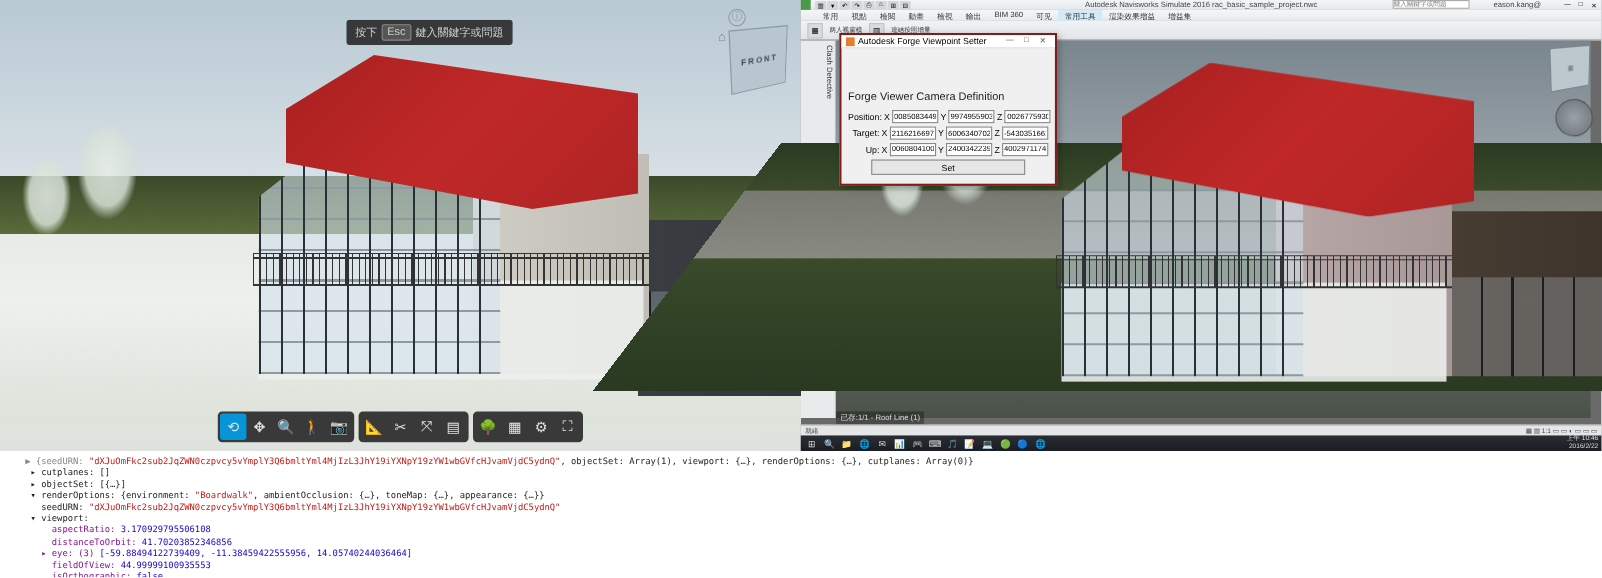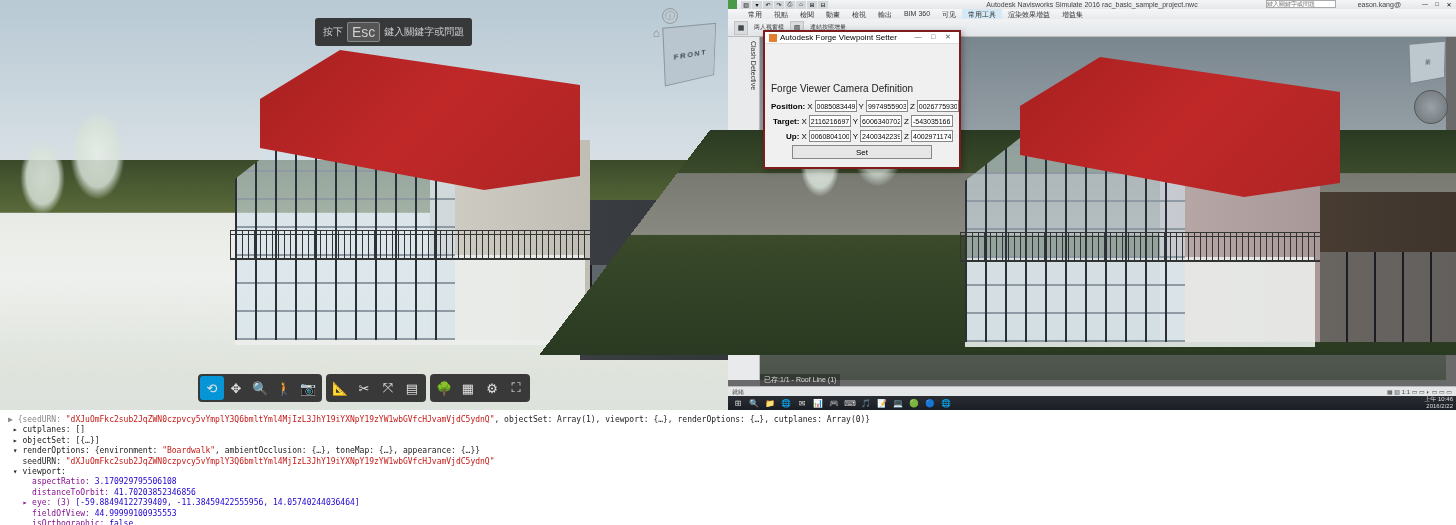--- a/index.html
+++ b/index.html
@@ -13,21 +13,21 @@
 .roof { position: absolute; left: 110px; top: 0; width: 320px; height: 140px; background: linear-gradient(135deg, #a82020 0%, #c02828 50%, #b02424 100%); clip-path: polygon(0 35%, 25% 0, 100% 25%, 100% 90%, 70% 100%, 0 70%); }
 .wall { position: absolute; left: 280px; top: 90px; width: 160px; height: 200px; background: linear-gradient(90deg, #d0cdc4 0%, #c0beb4 100%); }
 .glassfront { position: absolute; left: 85px; top: 60px; width: 220px; height: 230px; background: repeating-linear-gradient(90deg, #2a3038 0 2px, rgba(210,225,235,0.6) 2px 20px), repeating-linear-gradient(0deg, #2a3038 0 2px, transparent 2px 28px); clip-path: polygon(0 30%, 40% 0, 100% 20%, 100% 100%, 0 100%); }
 .balcony { position: absolute; left: 85px; top: 205px; width: 350px; height: 90px; background: rgba(235,238,235,0.9); }
 .railing { position: absolute; left: 80px; top: 180px; width: 360px; height: 30px; background: repeating-linear-gradient(90deg, #333 0 1px, transparent 1px 6px), linear-gradient(#333 0 1px, transparent 1px 4px, #333 4px 5px, transparent 5px 28px, #333 28px 30px); }
 .side-block { position: absolute; left: 430px; top: 150px; width: 250px; height: 160px; background: linear-gradient(90deg, #3a3e42 0%, #2e3236 100%); }
 .side-glass { position: absolute; left: 440px; top: 215px; width: 240px; height: 90px; background: repeating-linear-gradient(90deg, #1a1e22 0 2px, rgba(180,195,205,0.3) 2px 28px); }
 .tree { position: absolute; width: 55px; height: 90px; background: radial-gradient(ellipse at center, #e8eee8 0%, #d8e2d8 50%, transparent 70%); border-radius: 50% 50% 40% 40%; opacity: 0.85; }
 
 .esc-hint { position: absolute; left: 315px; top: 18px; background: rgba(40,40,40,0.9); color: #cfcfcf; padding: 4px 8px; border-radius: 3px; font-size: 10px; display: flex; align-items: center; gap: 4px; }
-.esc-key { background: #555; border: 1px solid #888; padding: 1px 4px; border-radius: 2px; font-size: 14px; }
+.esc-key { background: #555; border: 1px solid #888; padding: 1px 4px; border-radius: 2px; font-size: 10px; }
 
 .info-btn { position: absolute; right: 50px; top: 8px; width: 16px; height: 16px; border: 1px solid #999; border-radius: 50%; color: #999; font-size: 10px; text-align: center; line-height: 14px; }
 
 .cube-wrap { position: absolute; right: 8px; top: 25px; width: 58px; height: 58px; }
 .viewcube { width: 100%; height: 100%; background: #b9c6cf; border: 1px solid #8a97a0; transform: perspective(200px) rotateX(-18deg) rotateY(28deg); display: flex; align-items: center; justify-content: center; font-size: 8px; color: #404850; font-weight: bold; letter-spacing: 2px; }
 .home-icon { position: absolute; right: 68px; top: 26px; font-size: 12px; color: #888; }
 
 .forge-toolbar { position: absolute; left: 50%; bottom: 8px; transform: translateX(-50%); display: flex; gap: 4px; }
 .tb-group { background: #393939; border-radius: 4px; display: flex; padding: 2px; }
 .tb-btn { width: 24px; height: 24px; display: flex; align-items: center; justify-content: center; color: #e0e0e0; font-size: 13px; cursor: pointer; border-radius: 3px; }
@@ -72,27 +72,27 @@
 
 
 .nw-dialog { position: absolute; left: 763px; top: 30px; width: 198px; background: #f0f0f0; border: 2px solid #7f1d1d; box-shadow: 2px 2px 6px rgba(0,0,0,0.3); font-size: 8px; z-index: 10; }
 .nw-dlg-title { height: 12px; background: #fff; display: flex; align-items: center; padding: 0 4px; border-bottom: 1px solid #ddd; }
 .nw-dlg-icon { width: 8px; height: 8px; background: #e08030; margin-right: 3px; }
 .nw-dlg-wc { margin-left: auto; display: flex; gap: 1px; }
 .nw-dlg-wbtn { width: 14px; height: 10px; text-align: center; font-size: 7px; color: #555; }
 .nw-dlg-body { padding: 5px 6px 8px; margin-top: 34px; }
 .nw-dlg-head { font-size: 10px; color: #222; margin-bottom: 6px; }
 .nw-row { display: flex; align-items: center; gap: 2px; margin-bottom: 3px; }
-.nw-lbl { width: 38px; text-align: right; font-weight: bold; font-size: 8px; }
+.nw-lbl { width: 38px; text-align: right; font-weight: normal; font-size: 8px; }
 .nw-ax { width: 6px; text-align: center; font-size: 8px; }
 .nw-inp { width: 42px; height: 12px; border: 1px solid #888; background: #fff; font-size: 7px; padding: 0 1px; }
 .nw-set { width: 140px; height: 14px; margin: 3px auto 0; display: block; background: #e6e6e6; border: 1px solid #888; font-size: 8px; cursor: pointer; }
 
 
-.devtools { position: absolute; left: 0; top: 410px; width: 1456px; height: 115px; background: #fff; color: #222; font-family: Menlo, Consolas, monospace; font-size: 8px; padding: 5px 8px; line-height: 1.3; white-space: pre; overflow: hidden; }
+.devtools { position: absolute; left: 0; top: 410px; width: 1456px; height: 115px; background: #fff; color: #222; font-family: Menlo, Consolas, monospace; font-size: 8px; padding: 5px 23px; line-height: 1.3; white-space: pre; overflow: hidden; }
 .devtools .str { color: #c41a16; }
 .devtools .key { color: #881391; }
 .devtools .num { color: #1c00cf; }
 .devtools .bool { color: #1c00cf; }
 .devtools .arrow { color: #888; }
 </style>
 </head>
 <body>
 
 <div class="forge-viewer">

